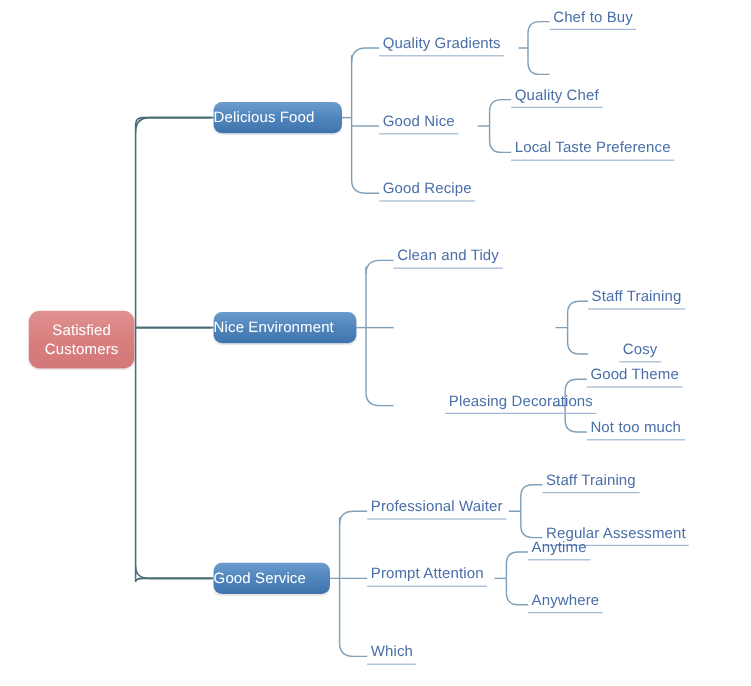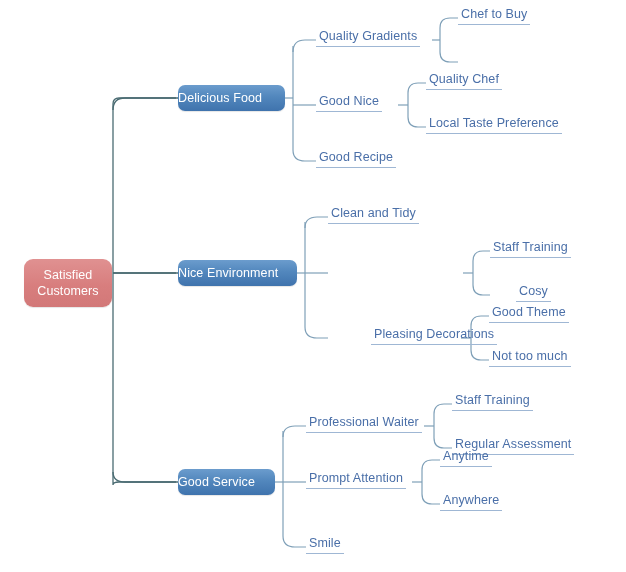--- a/index.html
+++ b/index.html
@@ -215,21 +215,21 @@
   <div class="node node-leaf" style="left:516px; top:283px;">Cosy</div>
 
   <div class="node node-leaf" style="left:489px; top:304px;">Good Theme</div>
 
   <div class="node node-leaf" style="left:489px; top:348px;">Not too much</div>
 
   <div class="node node-text" style="left:306px; top:414px;">Professional Waiter</div>
 
   <div class="node node-text" style="left:306px; top:470px;">Prompt Attention</div>
 
-  <div class="node node-text" style="left:306px; top:535px;">Smile</div>
+  <div class="node node-text" style="left:306px; top:535px;">Which</div>
 
   <div class="node node-leaf" style="left:452px; top:392px;">Staff Training</div>
 
   <div class="node node-leaf" style="left:452px; top:436px;">Regular Assessment</div>
 
   <div class="node node-leaf" style="left:440px; top:448px;">Anytime</div>
 
   <div class="node node-leaf" style="left:440px; top:492px;">Anywhere</div>
 
 </div>

